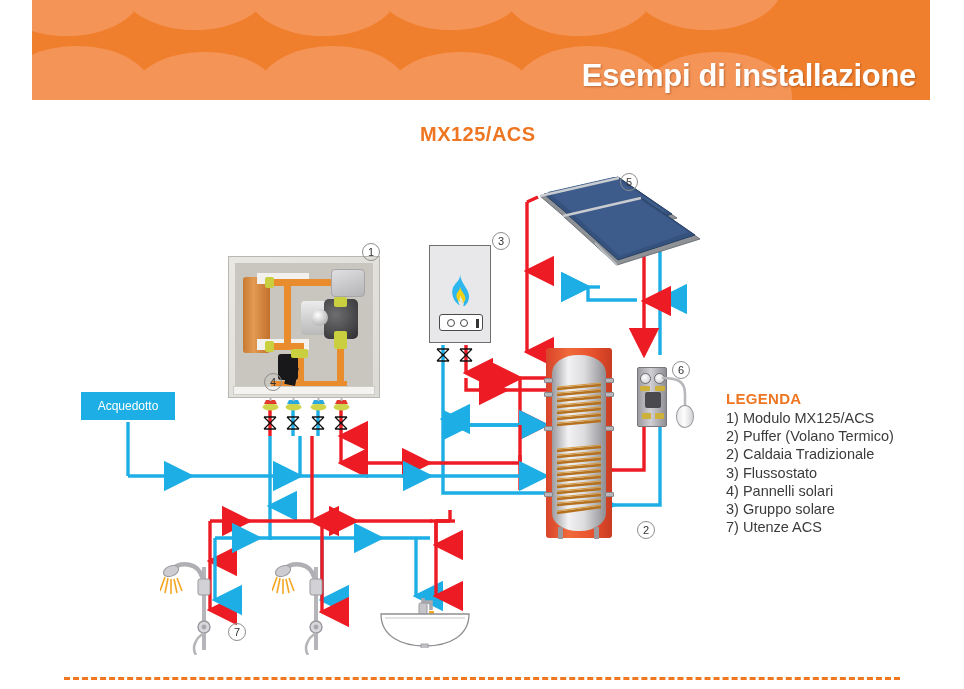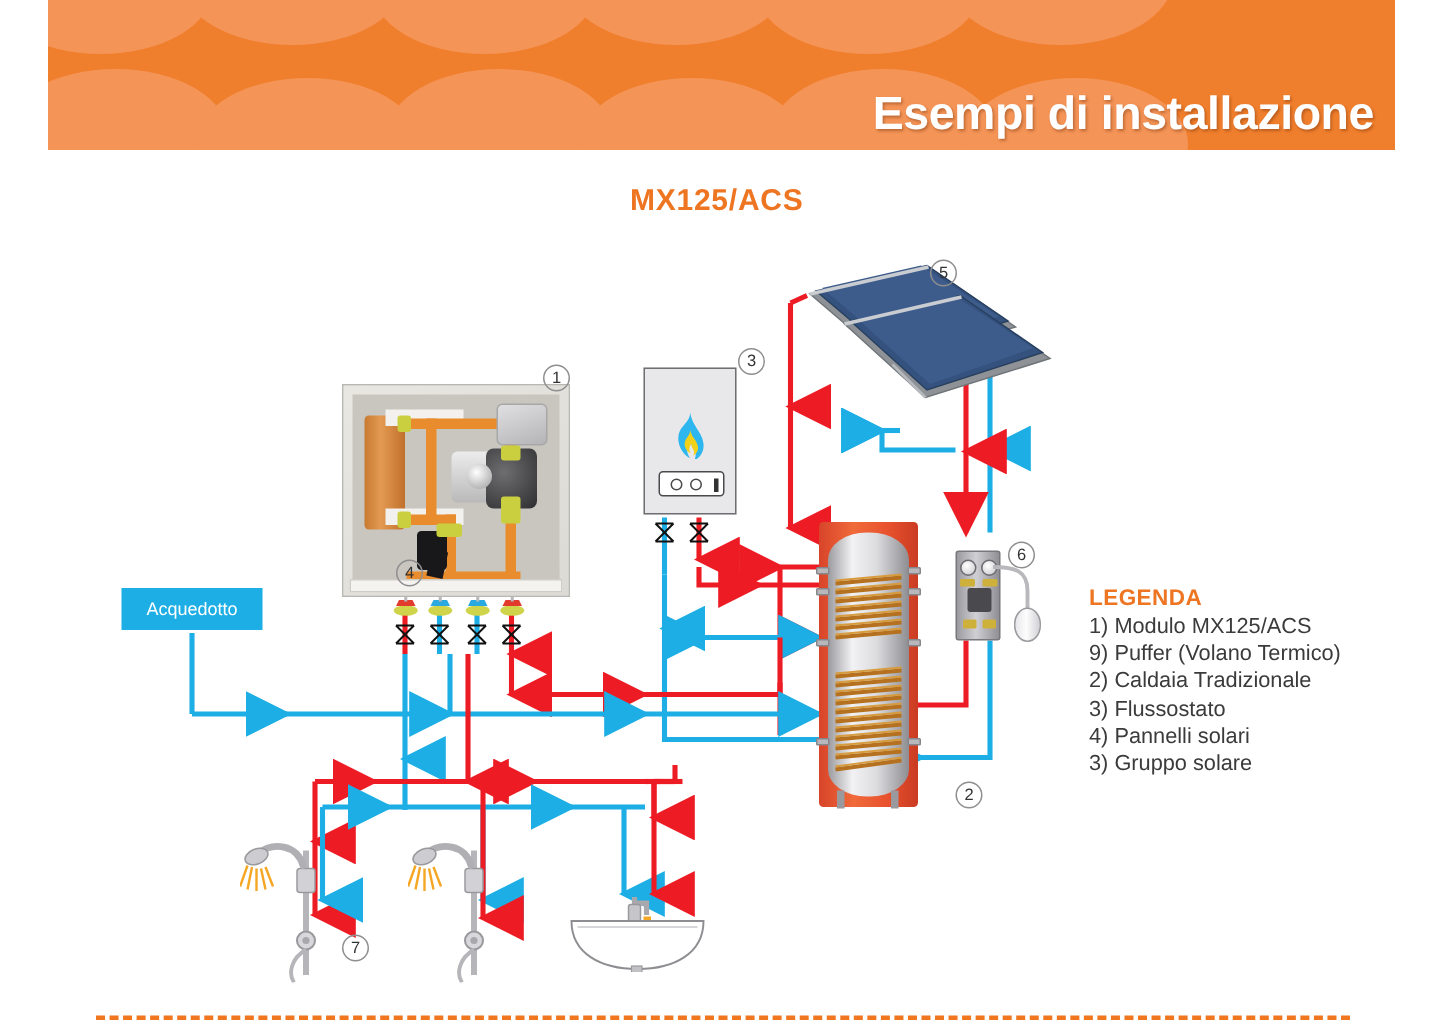--- a/index.html
+++ b/index.html
@@ -434,23 +434,24 @@
   <div class="callout" style="left:637px;top:521px;">2</div>
   <div class="callout" style="left:492px;top:232px;">3</div>
   <div class="callout" style="left:264px;top:373px;">4</div>
   <div class="callout" style="left:620px;top:173px;">5</div>
   <div class="callout" style="left:672px;top:361px;">6</div>
   <div class="callout" style="left:228px;top:623px;">7</div>
 
   <div id="legend">
     <div id="legend-title">LEGENDA</div>
     <div class="legend-item">1) Modulo MX125/ACS</div>
-    <div class="legend-item">9) Puffer (Volano Termico)</div>
+    <div class="legend-item">2) Puffer (Volano Termico)</div>
     <div class="legend-item">2) Caldaia Tradizionale</div>
     <div class="legend-item">3) Flussostato</div>
     <div class="legend-item">4) Pannelli solari</div>
     <div class="legend-item">3) Gruppo solare</div>
+    <div class="legend-item">7) Utenze ACS</div>
   </div>
 
   <div style="position:absolute;left:64px;top:677px;width:836px;height:0;
               border-top:3px dashed #F0761F;"></div>
 
 </div>
 
 </body></html>

